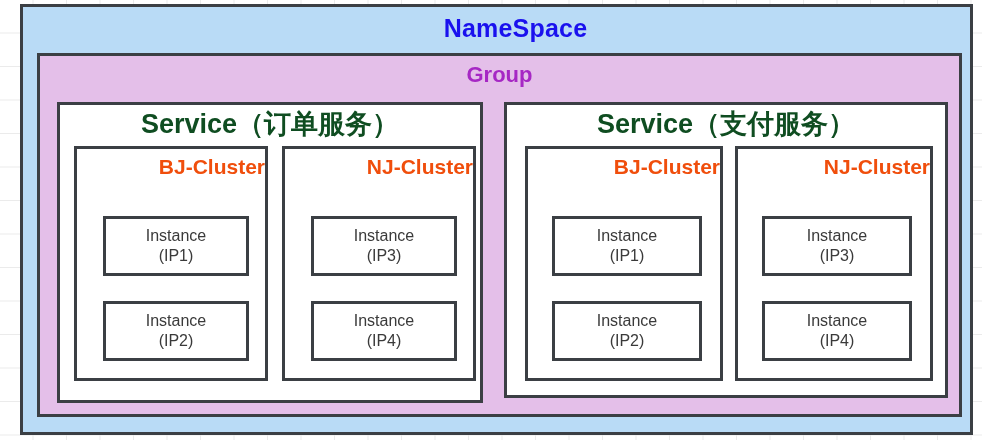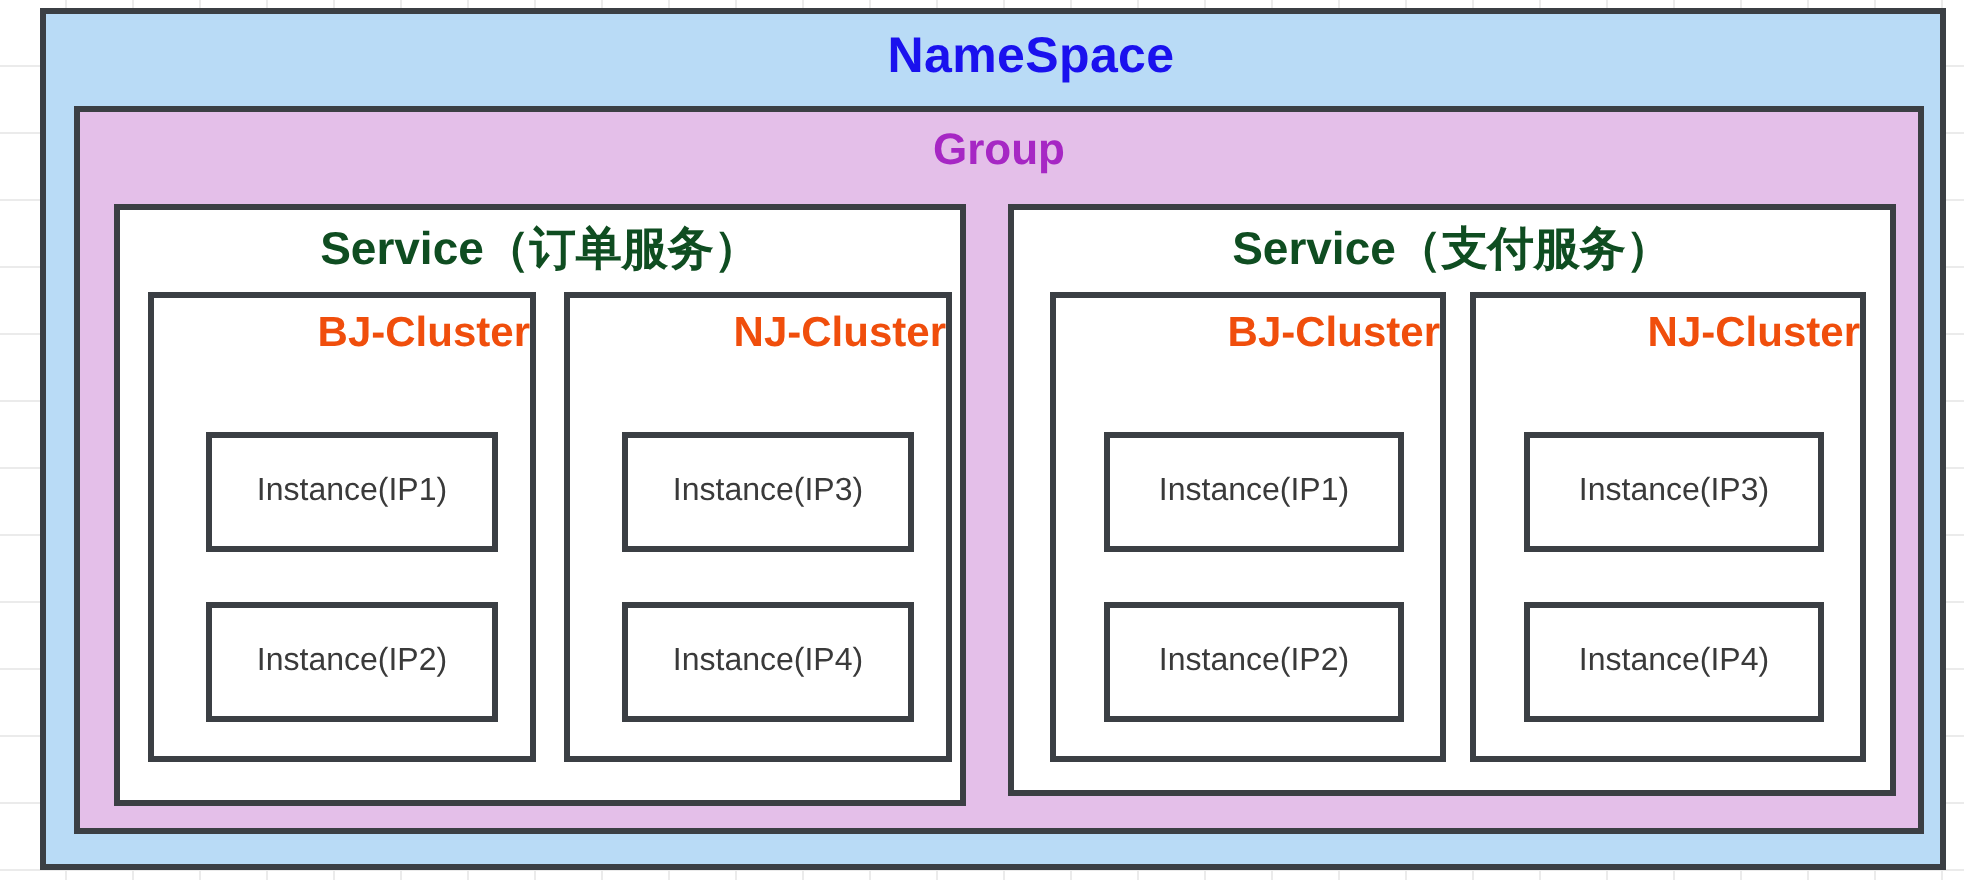--- a/index.html
+++ b/index.html
@@ -78,21 +78,21 @@
   .service-left  { left: 17px;  width: 426px; height: 301px; }
   .service-right { left: 464px; width: 444px; height: 296px; }
 
   .service-title {
     position: absolute;
     left: 0;
     top: 5px;
     width: 100%;
     text-align: center;
     color: #0f4d21;
-    font-size: 23px;
+    font-size: 27px;
     font-weight: bold;
     line-height: 28px;
   }
 
   
   .cluster {
     top: 41px;
     background: #ffffff;
     height: 235px;
   }
@@ -113,21 +113,21 @@
     line-height: 25px;
   }
 
   
   .instance {
     left: 26px;
     width: 146px;
     height: 60px;
     background: #ffffff;
     display: flex;
-    flex-direction: row;
+    flex-direction: column;
     align-items: center;
     justify-content: center;
     color: #3a3a3a;
     font-size: 16px;
     line-height: 20px;
   }
   .cluster-ra .instance, .cluster-rb .instance { left: 24px; width: 150px; }
   .inst-1 { top: 67px; }
   .inst-2 { top: 152px; }
   .instance span { display: block; text-align: center; }

